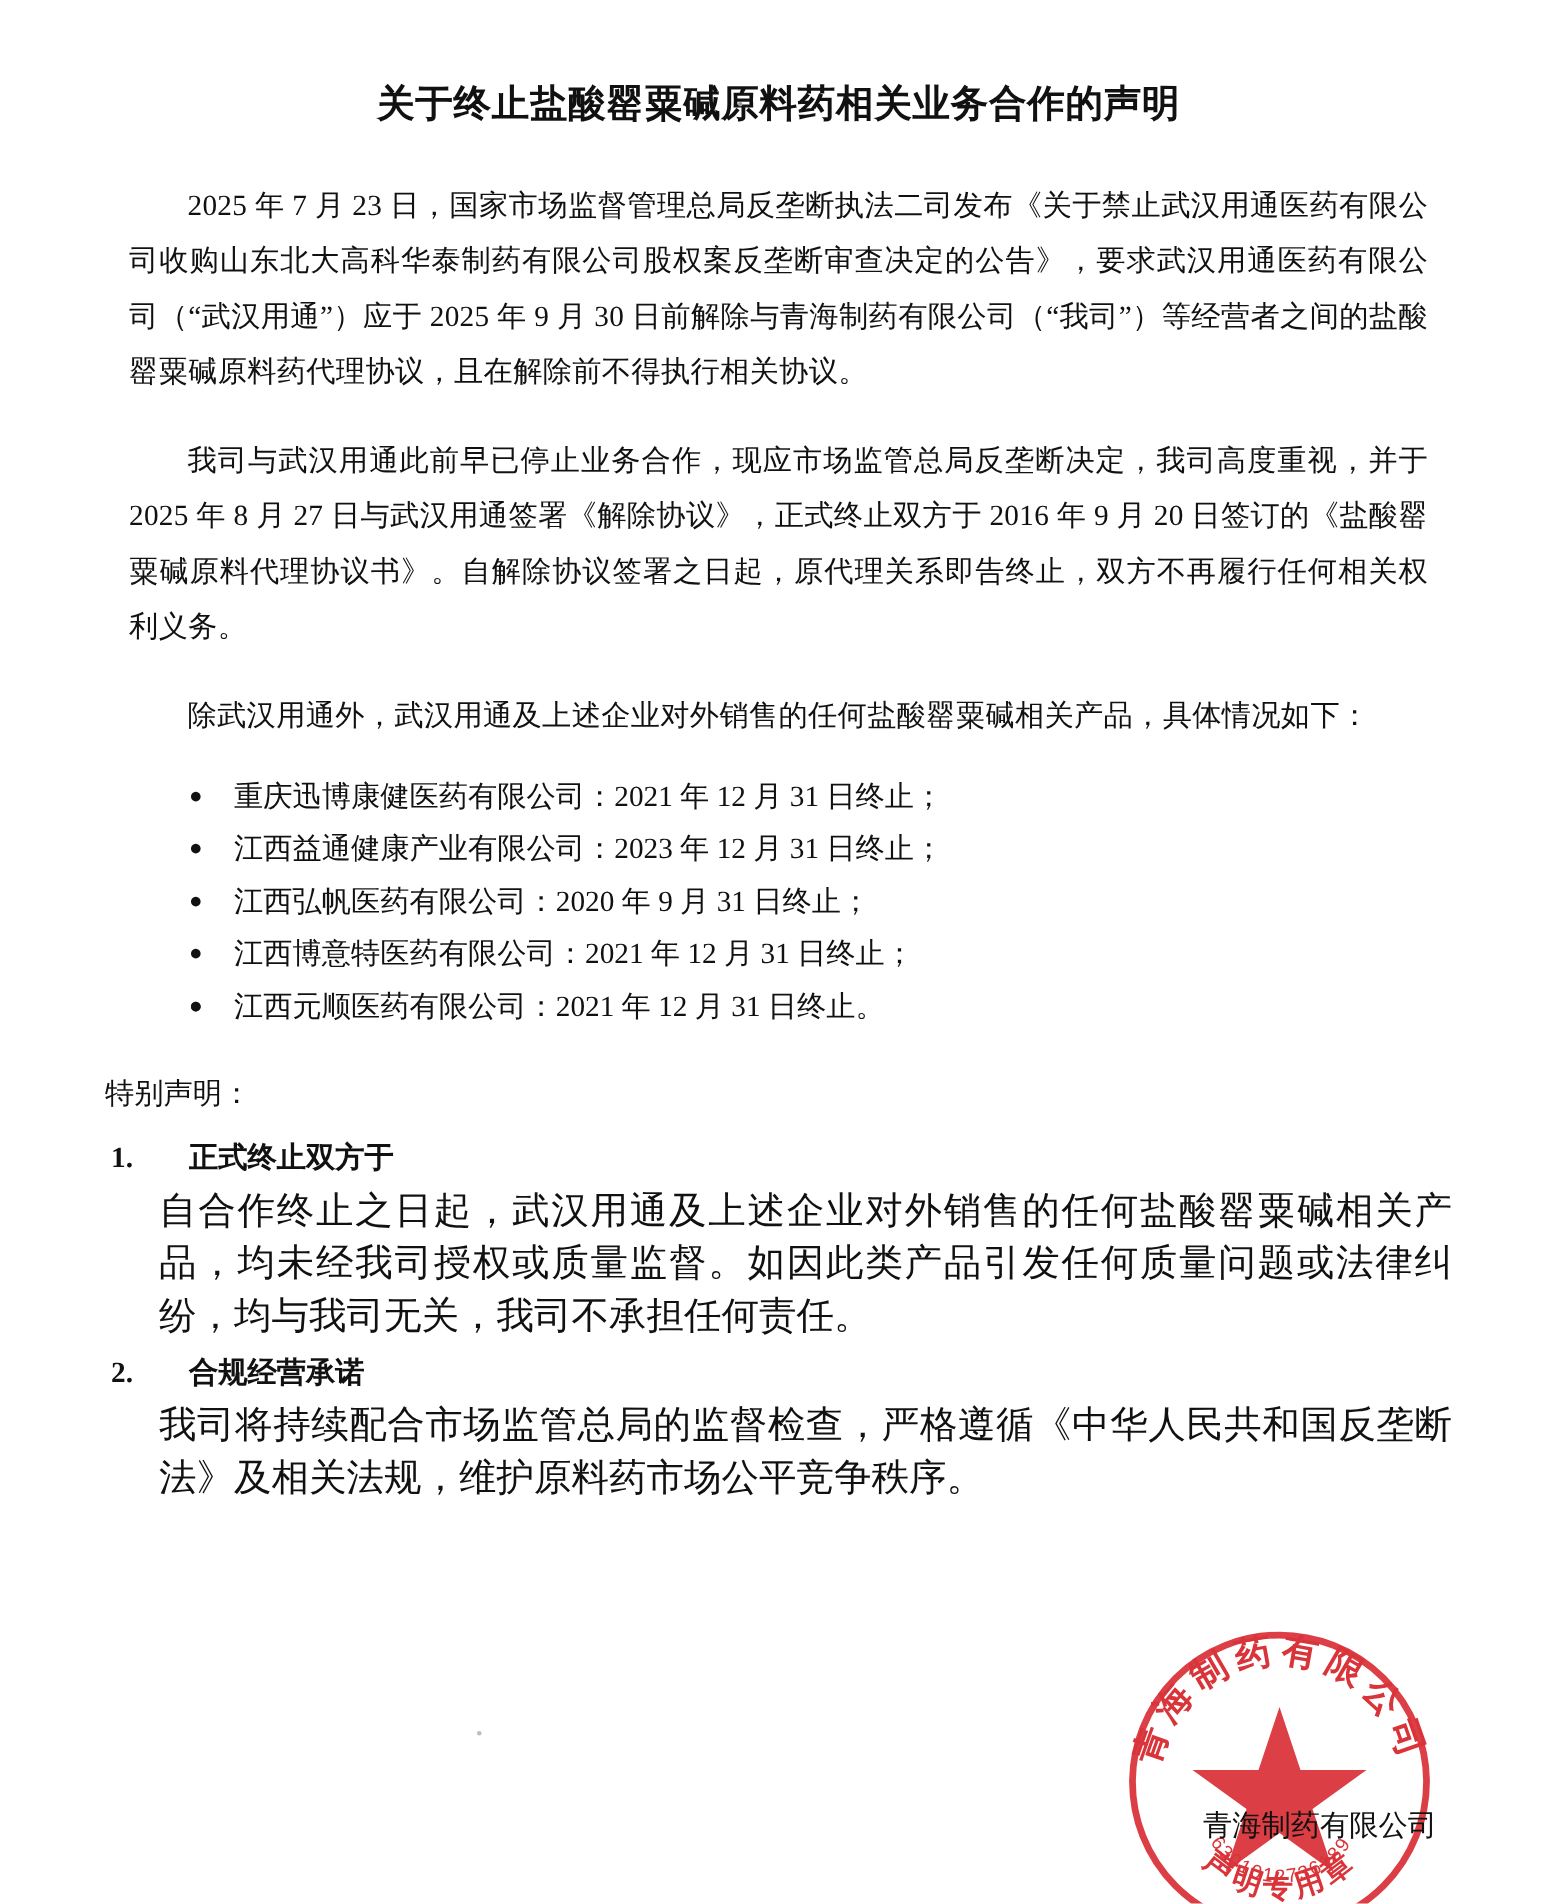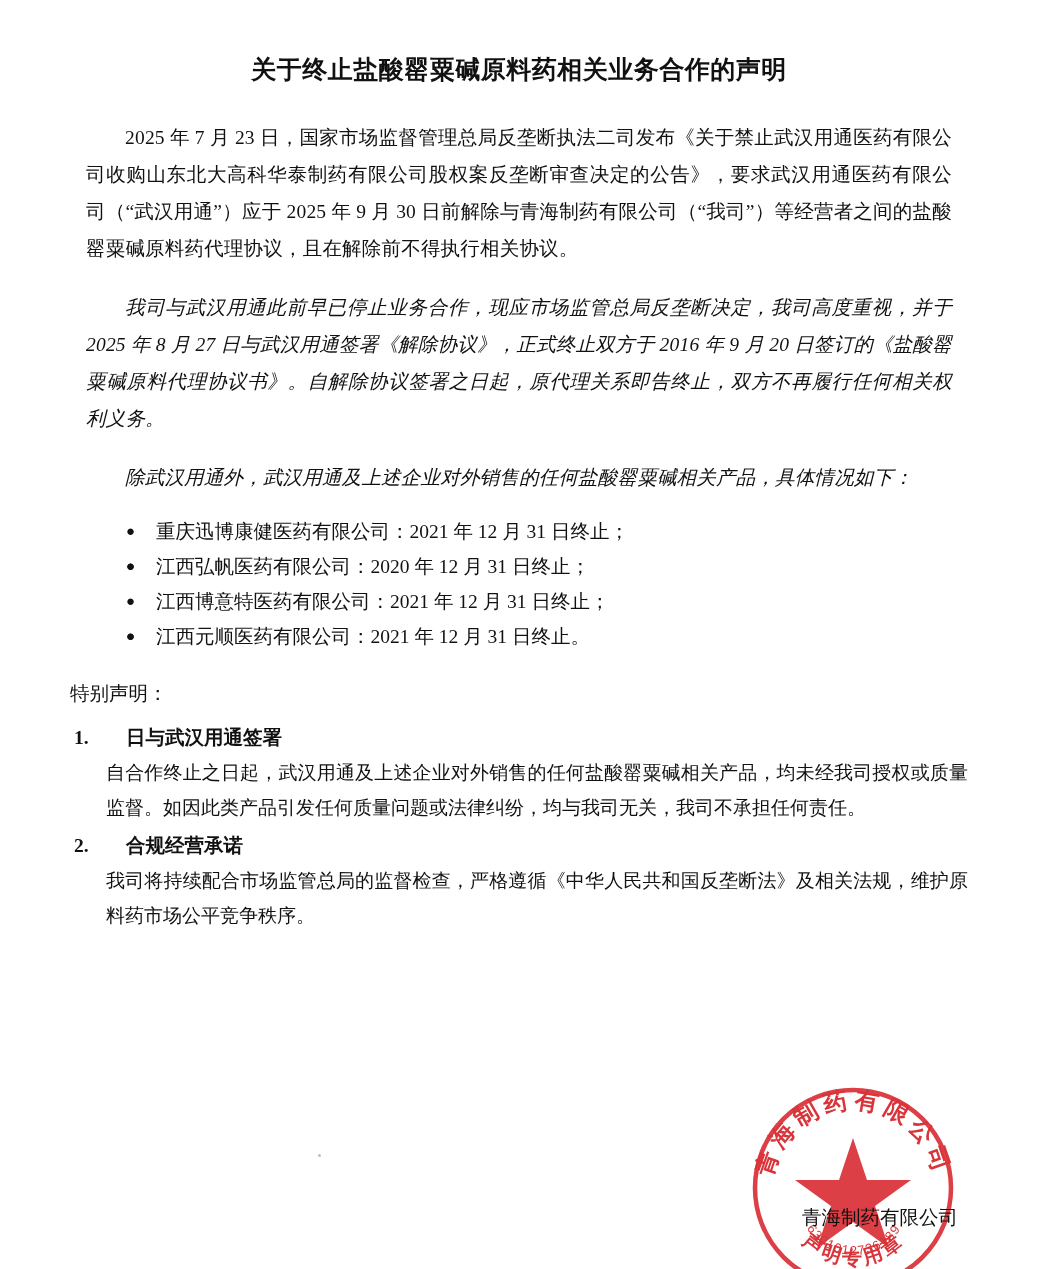--- a/index.html
+++ b/index.html
@@ -34,21 +34,21 @@
   .para {
     font-size: 19.5px;
     line-height: 37px;
     text-align: justify;
     text-justify: inter-ideograph;
     margin: 16px;
     text-indent: 2em;
     letter-spacing: 0.2px;
   }
   .para.first { margin-top: 32px; }
-  .para.gap { margin-top: 22px; font-style: italic; }
+  .para.gap { margin-top: 22px; }
   .list {
     list-style: none;
     margin: 18px 0 0 0;
     padding: 0 0 0 38px;
   }
   .list li {
     font-size: 19.5px;
     line-height: 35px;
     position: relative;
     padding-left: 48px;
@@ -81,21 +81,21 @@
     line-height: 34px;
     padding-left: 0;
   }
   .num-head .num {
     display: inline-block;
     width: 56px;
     padding-left: 4px;
     box-sizing: border-box;
   }
   .num-body {
-    font-size: 19px;
+    font-size: 25px;
     line-height: 35px;
     text-align: justify;
     text-justify: inter-ideograph;
     padding-left: 36px;
     margin-top: 0;
   }
   .sign-block {
     position: absolute;
     right: 80px;
     bottom: 86px;
@@ -144,33 +144,33 @@
   <div class="spec2"></div>
 
   <h1 class="doc-title">关于终止盐酸罂粟碱原料药相关业务合作的声明</h1>
 
   <p class="para first">2025 年 7 月 23 日，国家市场监督管理总局反垄断执法二司发布《关于禁止武汉用通医药有限公司收购山东北大高科华泰制药有限公司股权案反垄断审查决定的公告》，要求武汉用通医药有限公司（“武汉用通”）应于 2025 年 9 月 30 日前解除与青海制药有限公司（“我司”）等经营者之间的盐酸罂粟碱原料药代理协议，且在解除前不得执行相关协议。</p>
   <p class="para gap">我司与武汉用通此前早已停止业务合作，现应市场监管总局反垄断决定，我司高度重视，并于 2025 年 8 月 27 日与武汉用通签署《解除协议》，正式终止双方于 2016 年 9 月 20 日签订的《盐酸罂粟碱原料代理协议书》。自解除协议签署之日起，原代理关系即告终止，双方不再履行任何相关权利义务。</p>
   <p class="para gap">除武汉用通外，武汉用通及上述企业对外销售的任何盐酸罂粟碱相关产品，具体情况如下：</p>
 
   <ul class="list">
     <li><span class="bullet">●</span><span>重庆迅博康健医药有限公司：2021 年 12 月 31 日终止；</span></li>
-    <li><span class="bullet">●</span></li>
-    <li><span class="bullet">●</span><span>江西弘帆医药有限公司：2020 年 12 月 31 日终止；</span></li>
+    <li><span class="bullet">●</span><span>江西益通健康产业有限公司：2023 年 12 月 31 日终止；</span></li>
+    <li><span class="bullet">●</span><span>江西弘帆医药有限公司：2020 年 9 月 31 日终止；</span></li>
     <li><span class="bullet">●</span><span>江西博意特医药有限公司：2021 年 12 月 31 日终止；</span></li>
     <li><span class="bullet">●</span></li>
     <li><span class="bullet">●</span><span>江西元顺医药有限公司：2021 年 12 月 31 日终止。</span></li>
   </ul>
 
   <div class="special-heading">特别声明：</div>
 
   <ol class="numbered">
     <li>
       <div class="num-head">
-        <span class="num">1.</span><span>日与武汉用通签署</span>
+        <span class="num">1.</span><span>正式终止双方于</span>
       </div>
       <div class="num-body">自合作终止之日起，武汉用通及上述企业对外销售的任何盐酸罂粟碱相关产品，均未经我司授权或质量监督。如因此类产品引发任何质量问题或法律纠纷，均与我司无关，我司不承担任何责任。</div>
     </li>
     <li>
       <div class="num-head">
         <span class="num">2.</span><span>合规经营承诺</span>
       </div>
       <div class="num-body">我司将持续配合市场监管总局的监督检查，严格遵循《中华人民共和国反垄断法》及相关法规，维护原料药市场公平竞争秩序。</div>
     </li>
   </ol>

